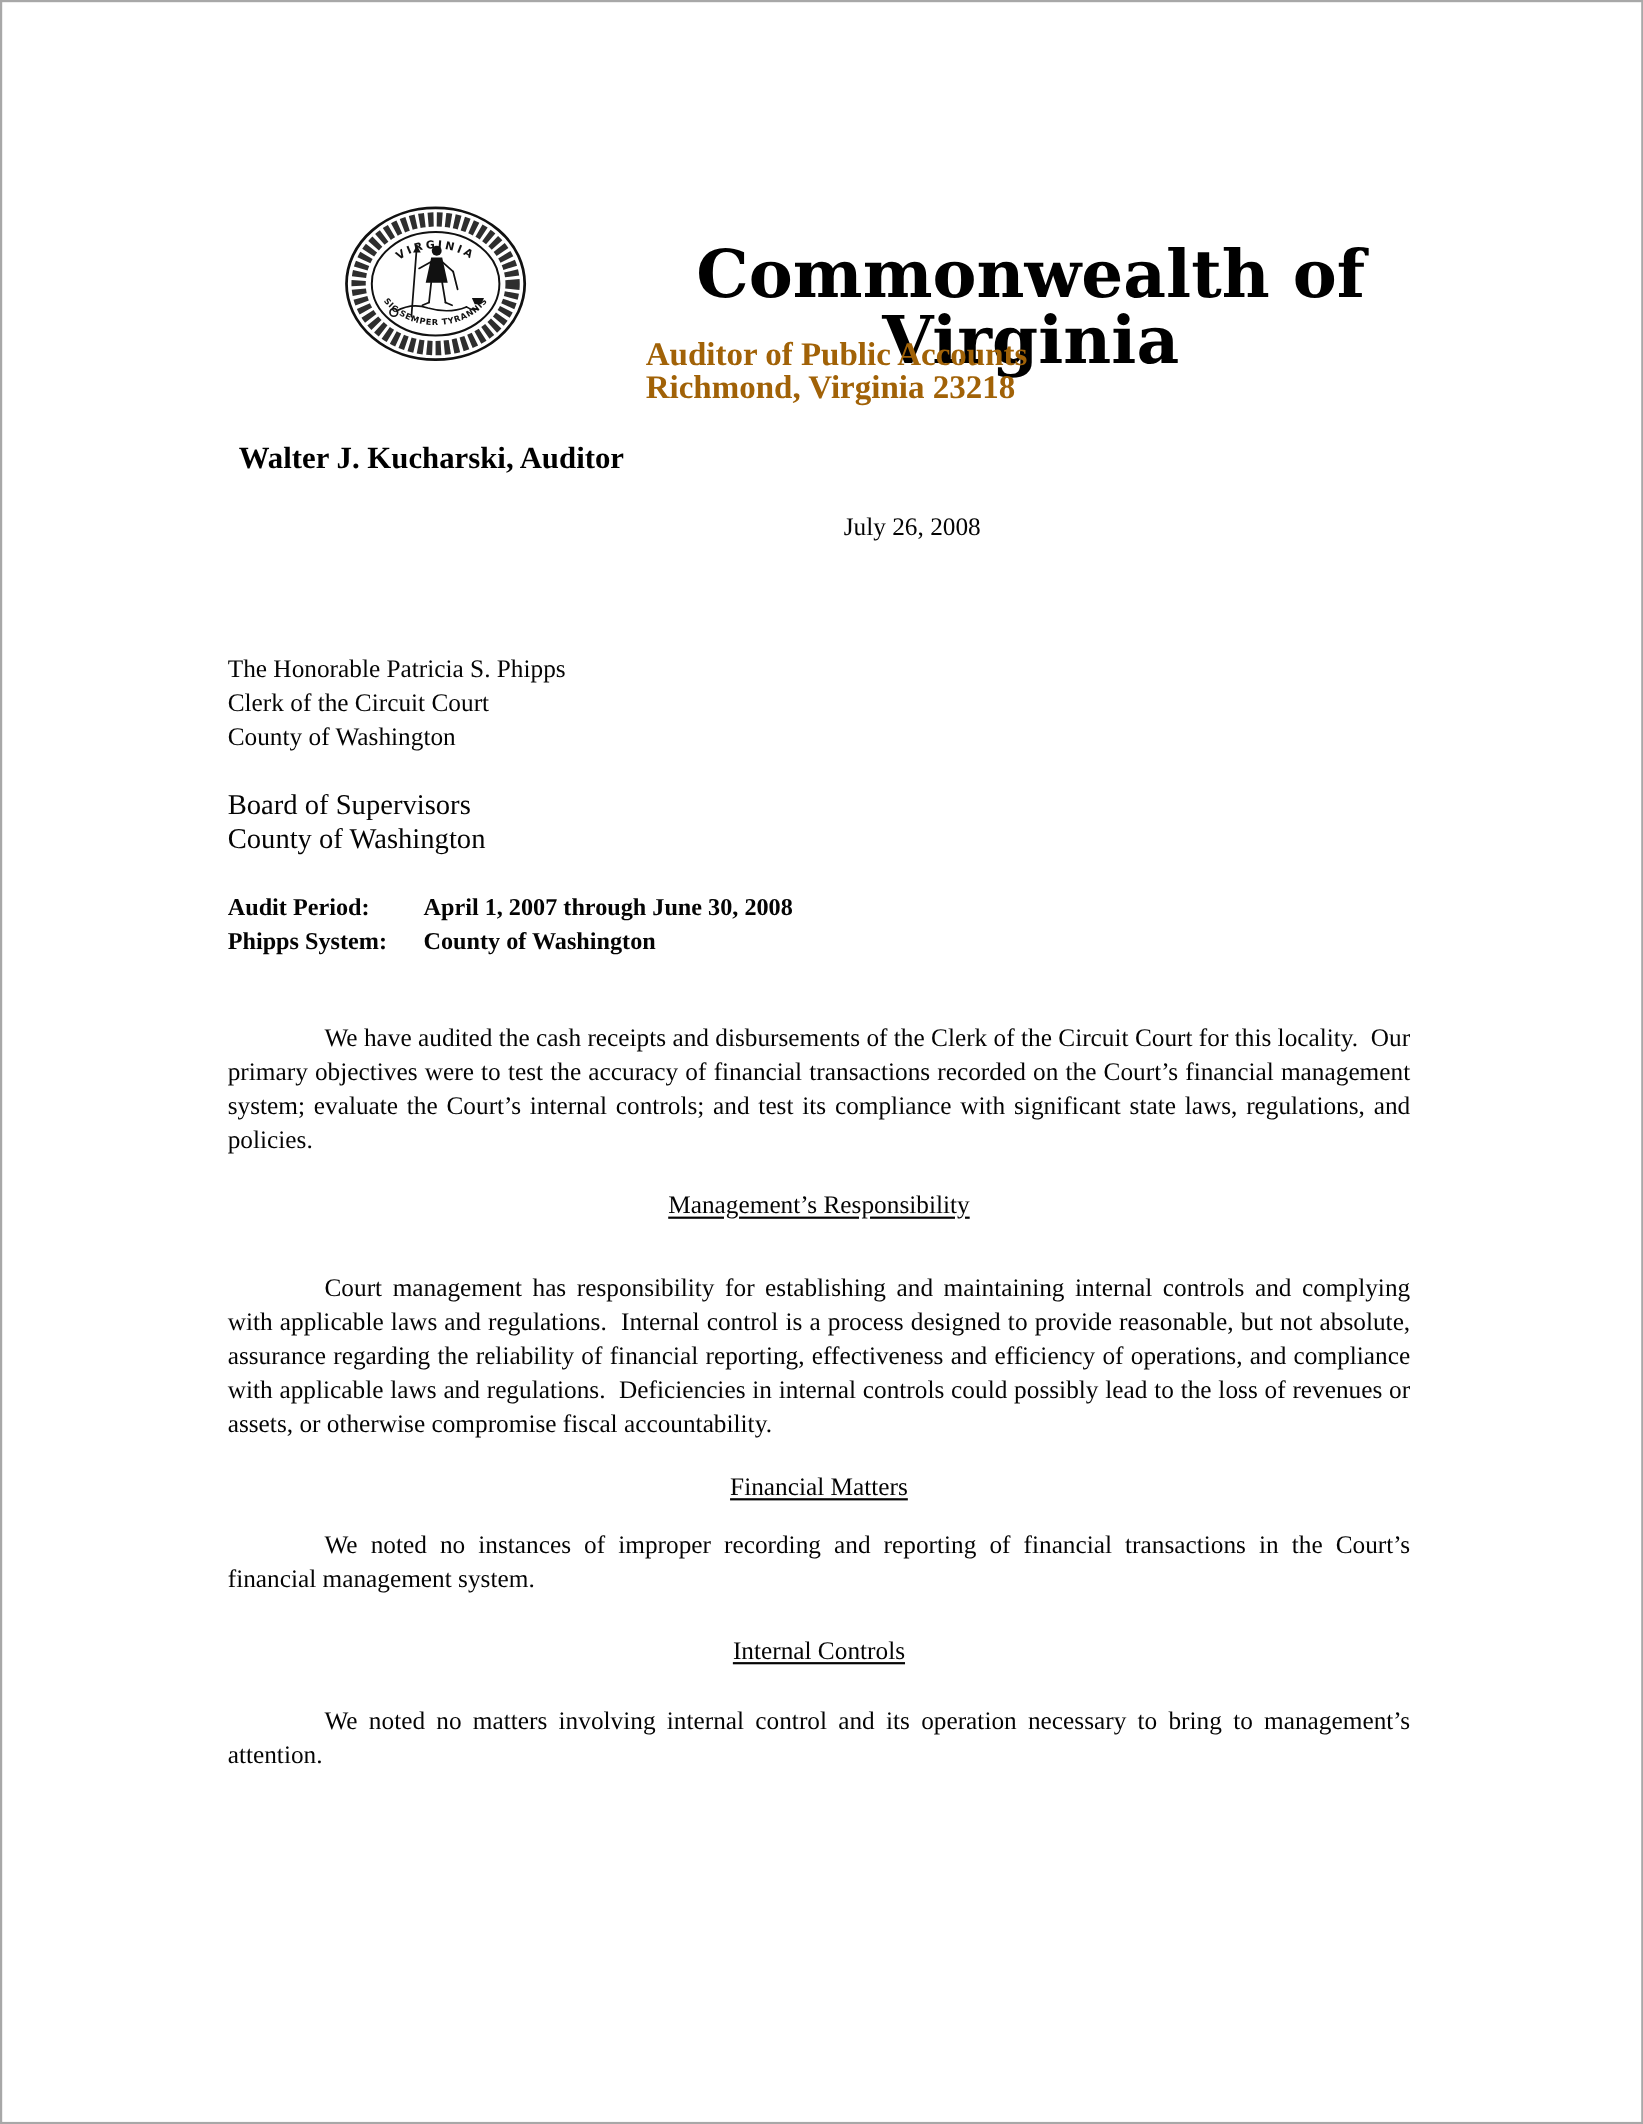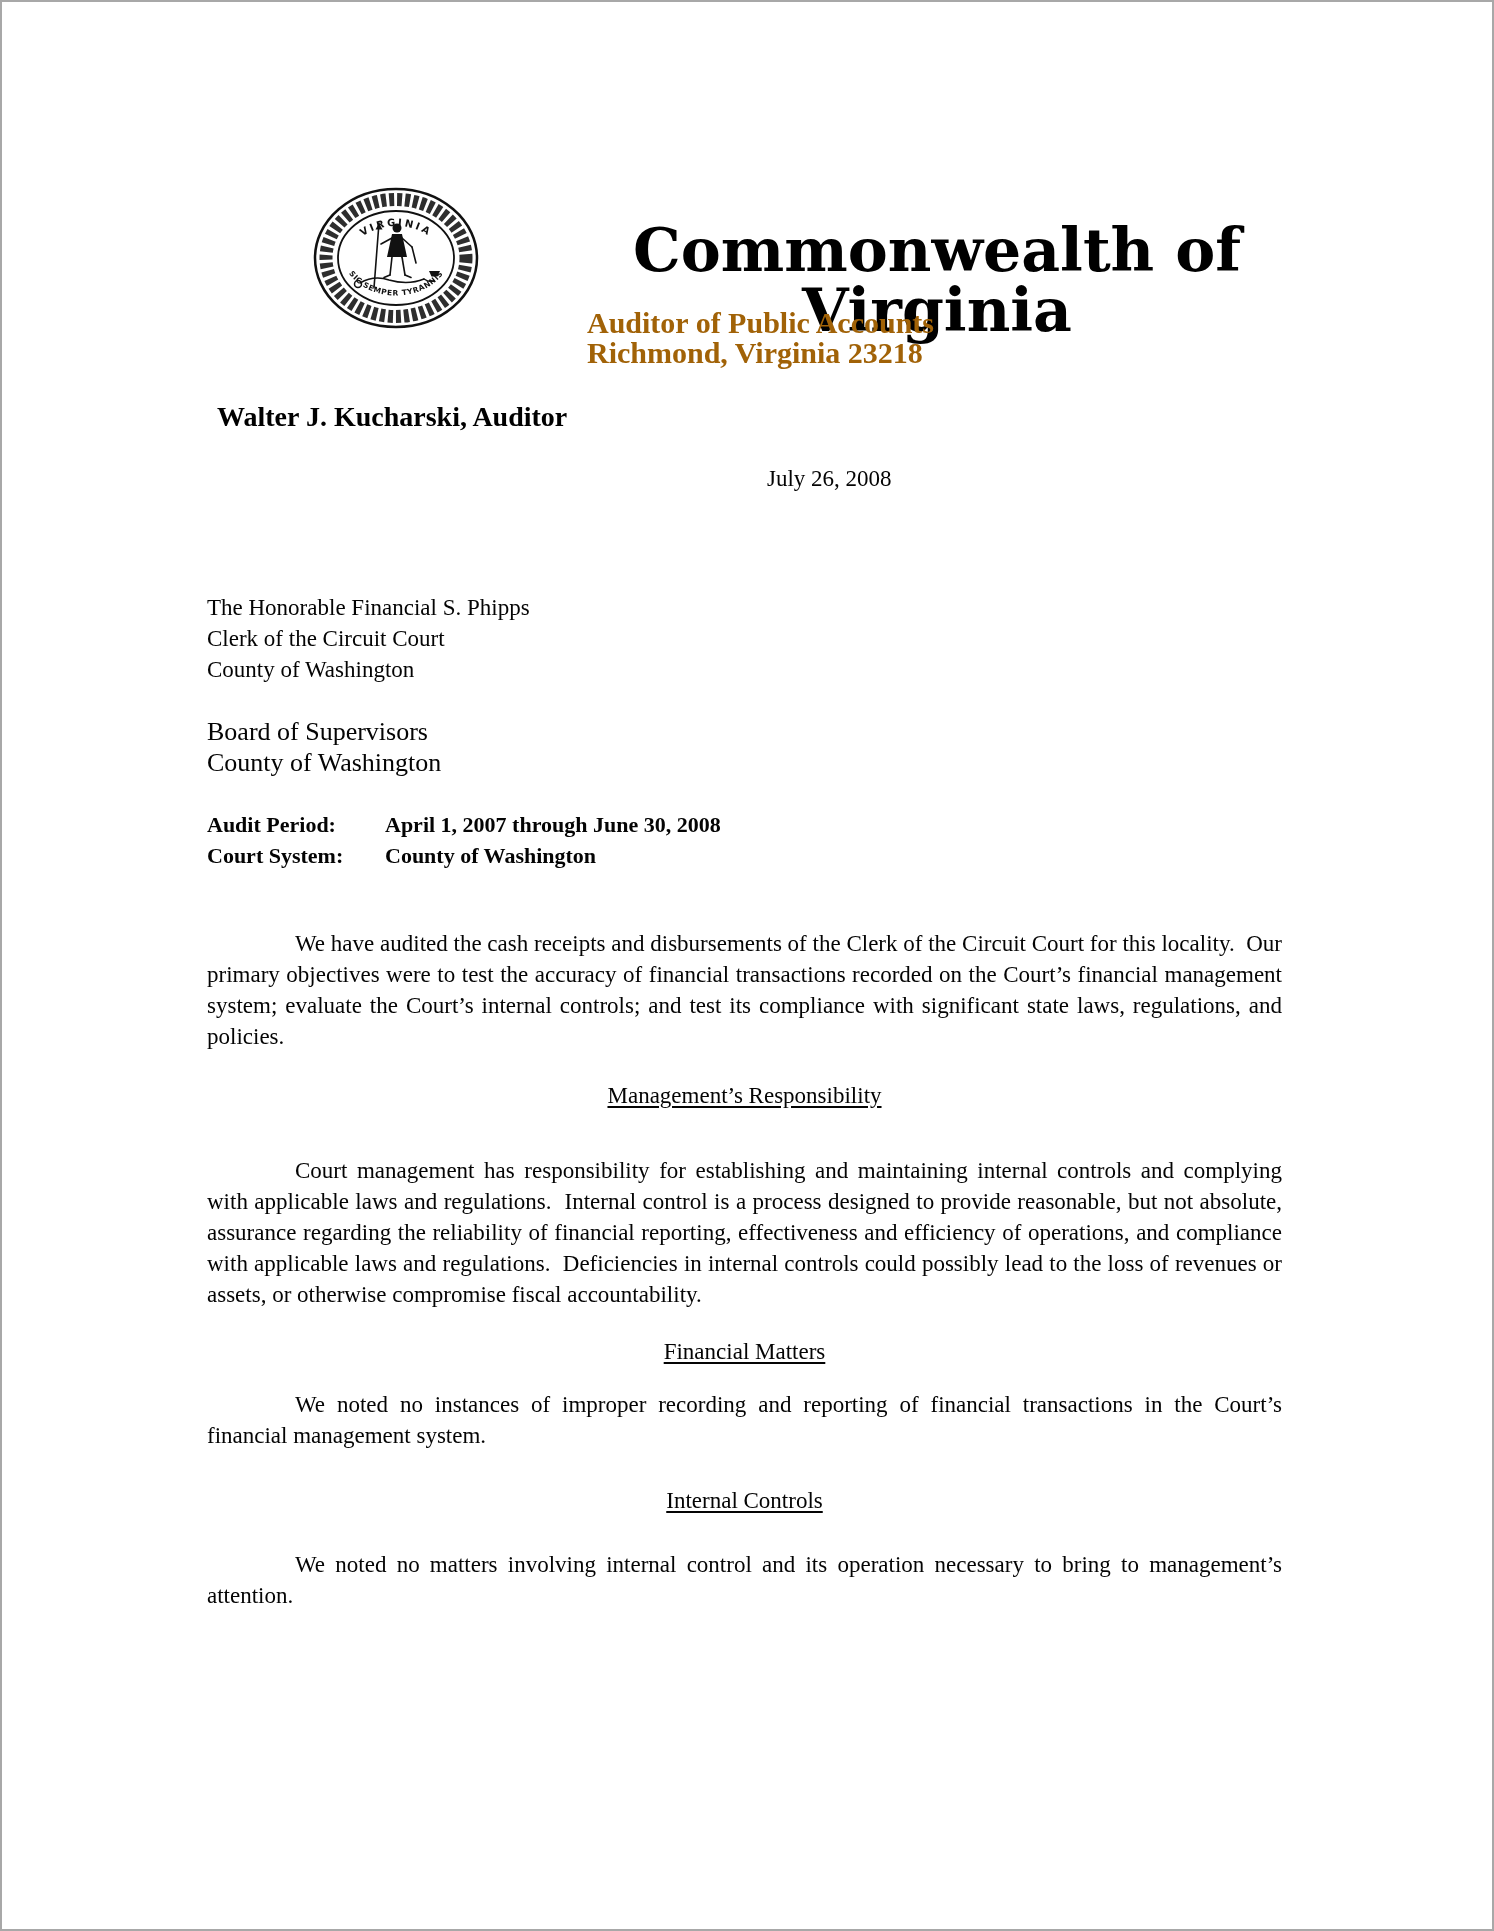--- a/index.html
+++ b/index.html
@@ -119,36 +119,36 @@
   <div class="abs office-block">
     <div>Auditor of Public Accounts</div>
     <div>Richmond, Virginia 23218</div>
   </div>
 
   <div class="abs auditor-name">Walter J. Kucharski, Auditor</div>
 
   <div class="abs date-line">July 26, 2008</div>
 
   <div class="abs recip-1">
-    <div>The Honorable Financial S. Phipps</div>
+    <div>The Honorable Patricia S. Phipps</div>
     <div>Clerk of the Circuit Court</div>
     <div>County of Washington</div>
   </div>
 
   <div class="abs recip-2">
     <div>Board of Supervisors</div>
     <div>County of Washington</div>
   </div>
 
   <div class="abs audit-info">
     <div>
       <span class="lbl">Audit Period:</span><span>April 1, 2007 through June 30, 2008</span>
     </div>
     <div>
-      <span class="lbl">Court System:</span><span>County of Washington</span>
+      <span class="lbl">Phipps System:</span><span>County of Washington</span>
     </div>
   </div>
 
   <div class="abs letter-body">
     <p class="m28">We have audited the cash receipts and disbursements of the Clerk of the Circuit Court for this locality.  Our primary objectives were to test the accuracy of financial transactions recorded on the Court’s financial management system; evaluate the Court’s internal controls; and test its compliance with significant state laws, regulations, and policies.</p>
     <h2 class="m44">Management’s Responsibility</h2>
     <p class="m26">Court management has responsibility for establishing and maintaining internal controls and complying with applicable laws and regulations.  Internal control is a process designed to provide reasonable, but not absolute, assurance regarding the reliability of financial reporting, effectiveness and efficiency of operations, and compliance with applicable laws and regulations.  Deficiencies in internal controls could possibly lead to the loss of revenues or assets, or otherwise compromise fiscal accountability.</p>
     <h2 class="m22">Financial Matters</h2>
     <p class="m34">We noted no instances of improper recording and reporting of financial transactions in the Court’s financial management system.</p>
     <h2 class="m33">Internal Controls</h2>

